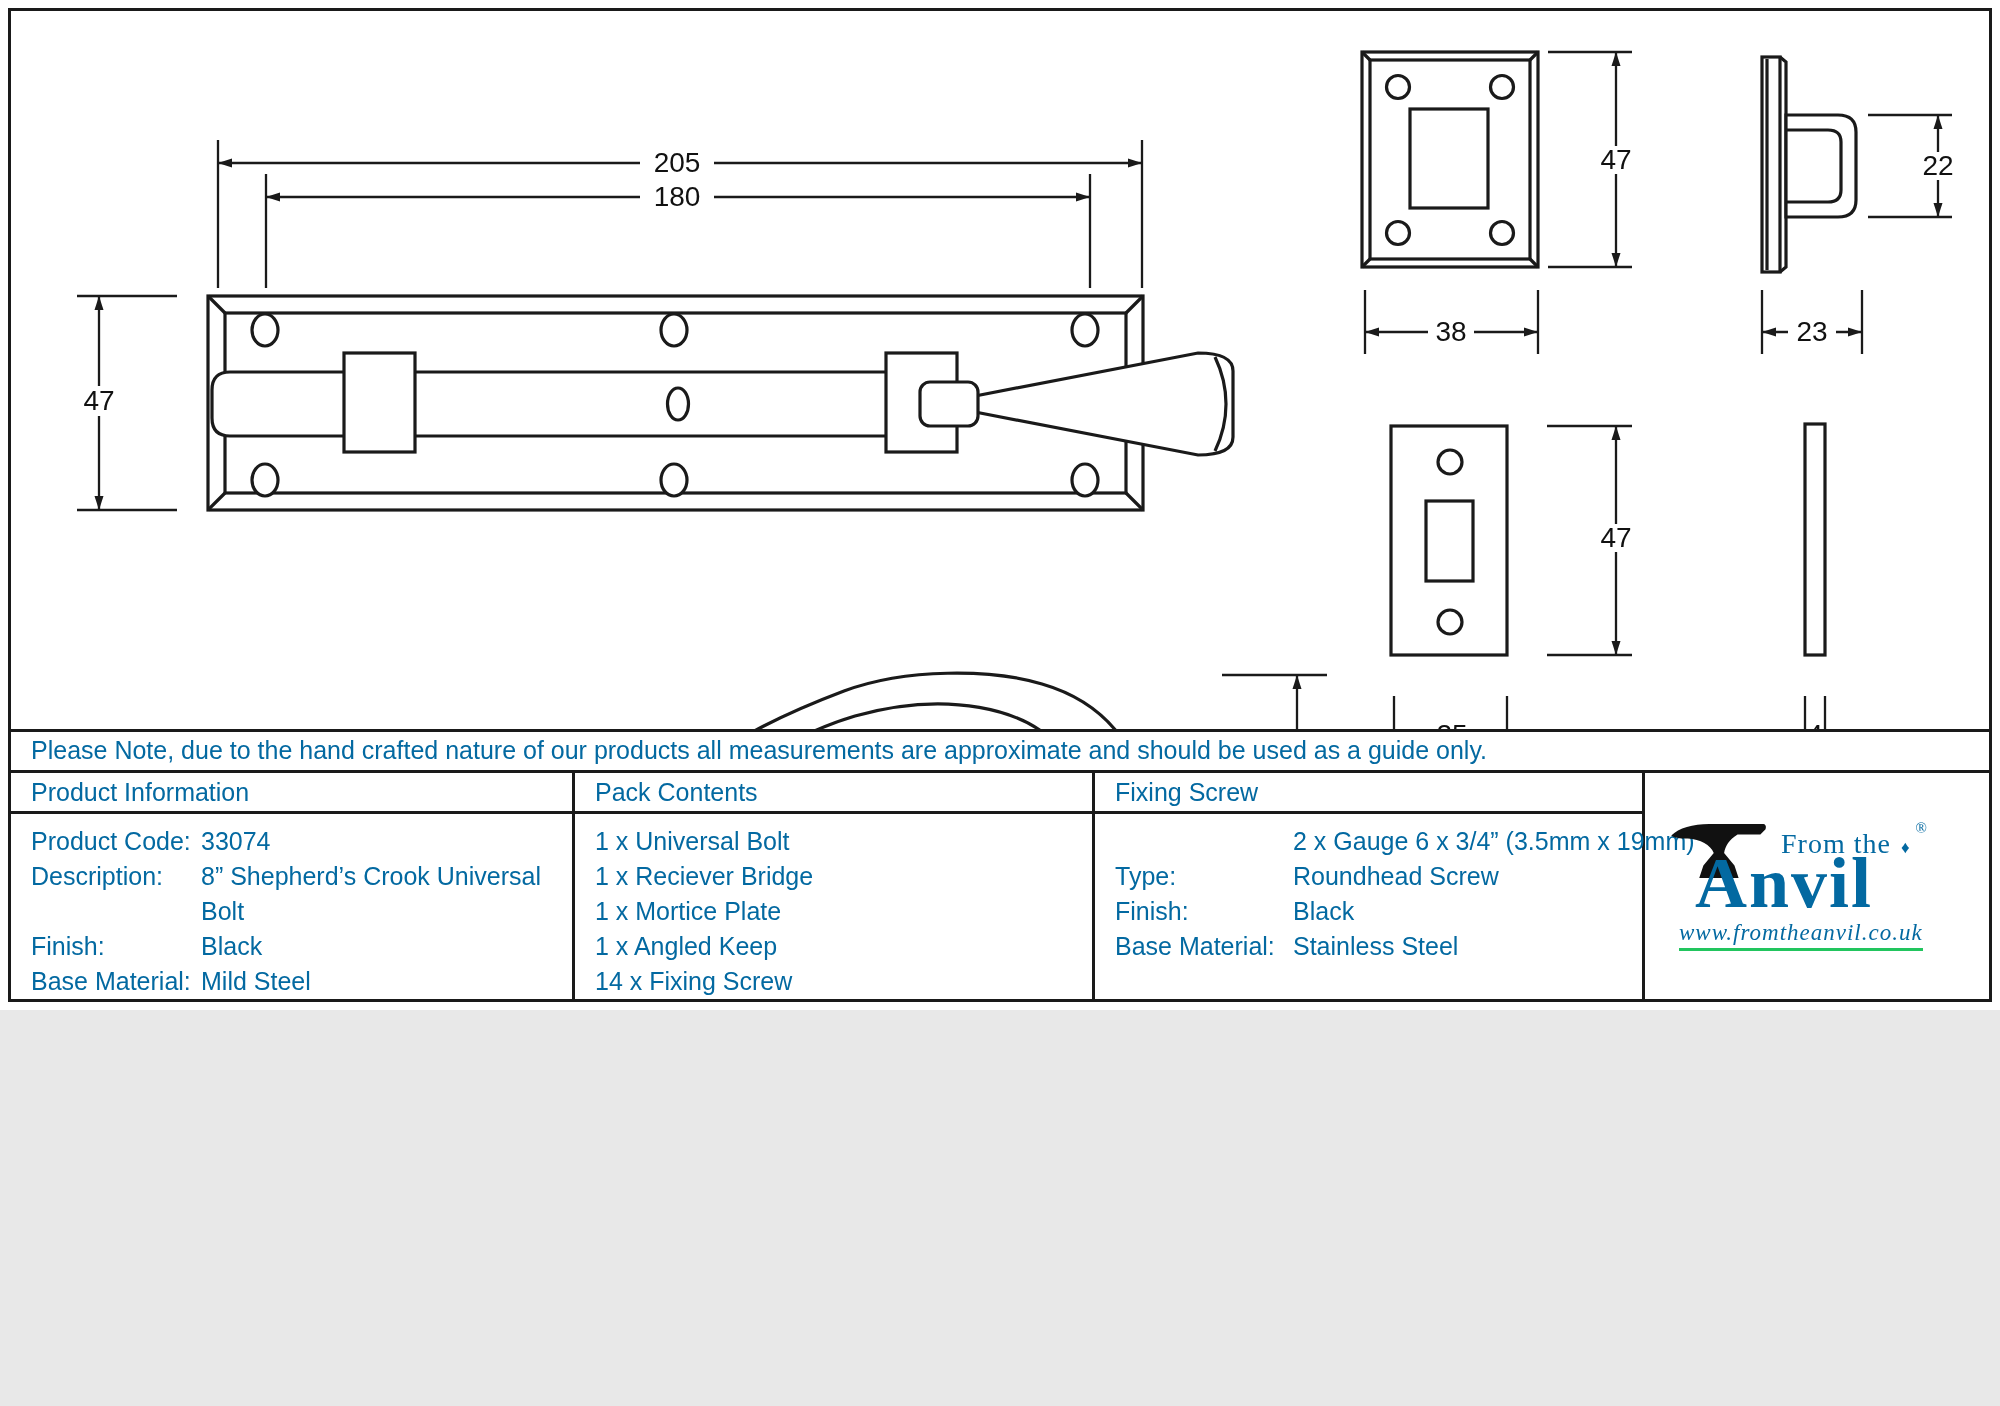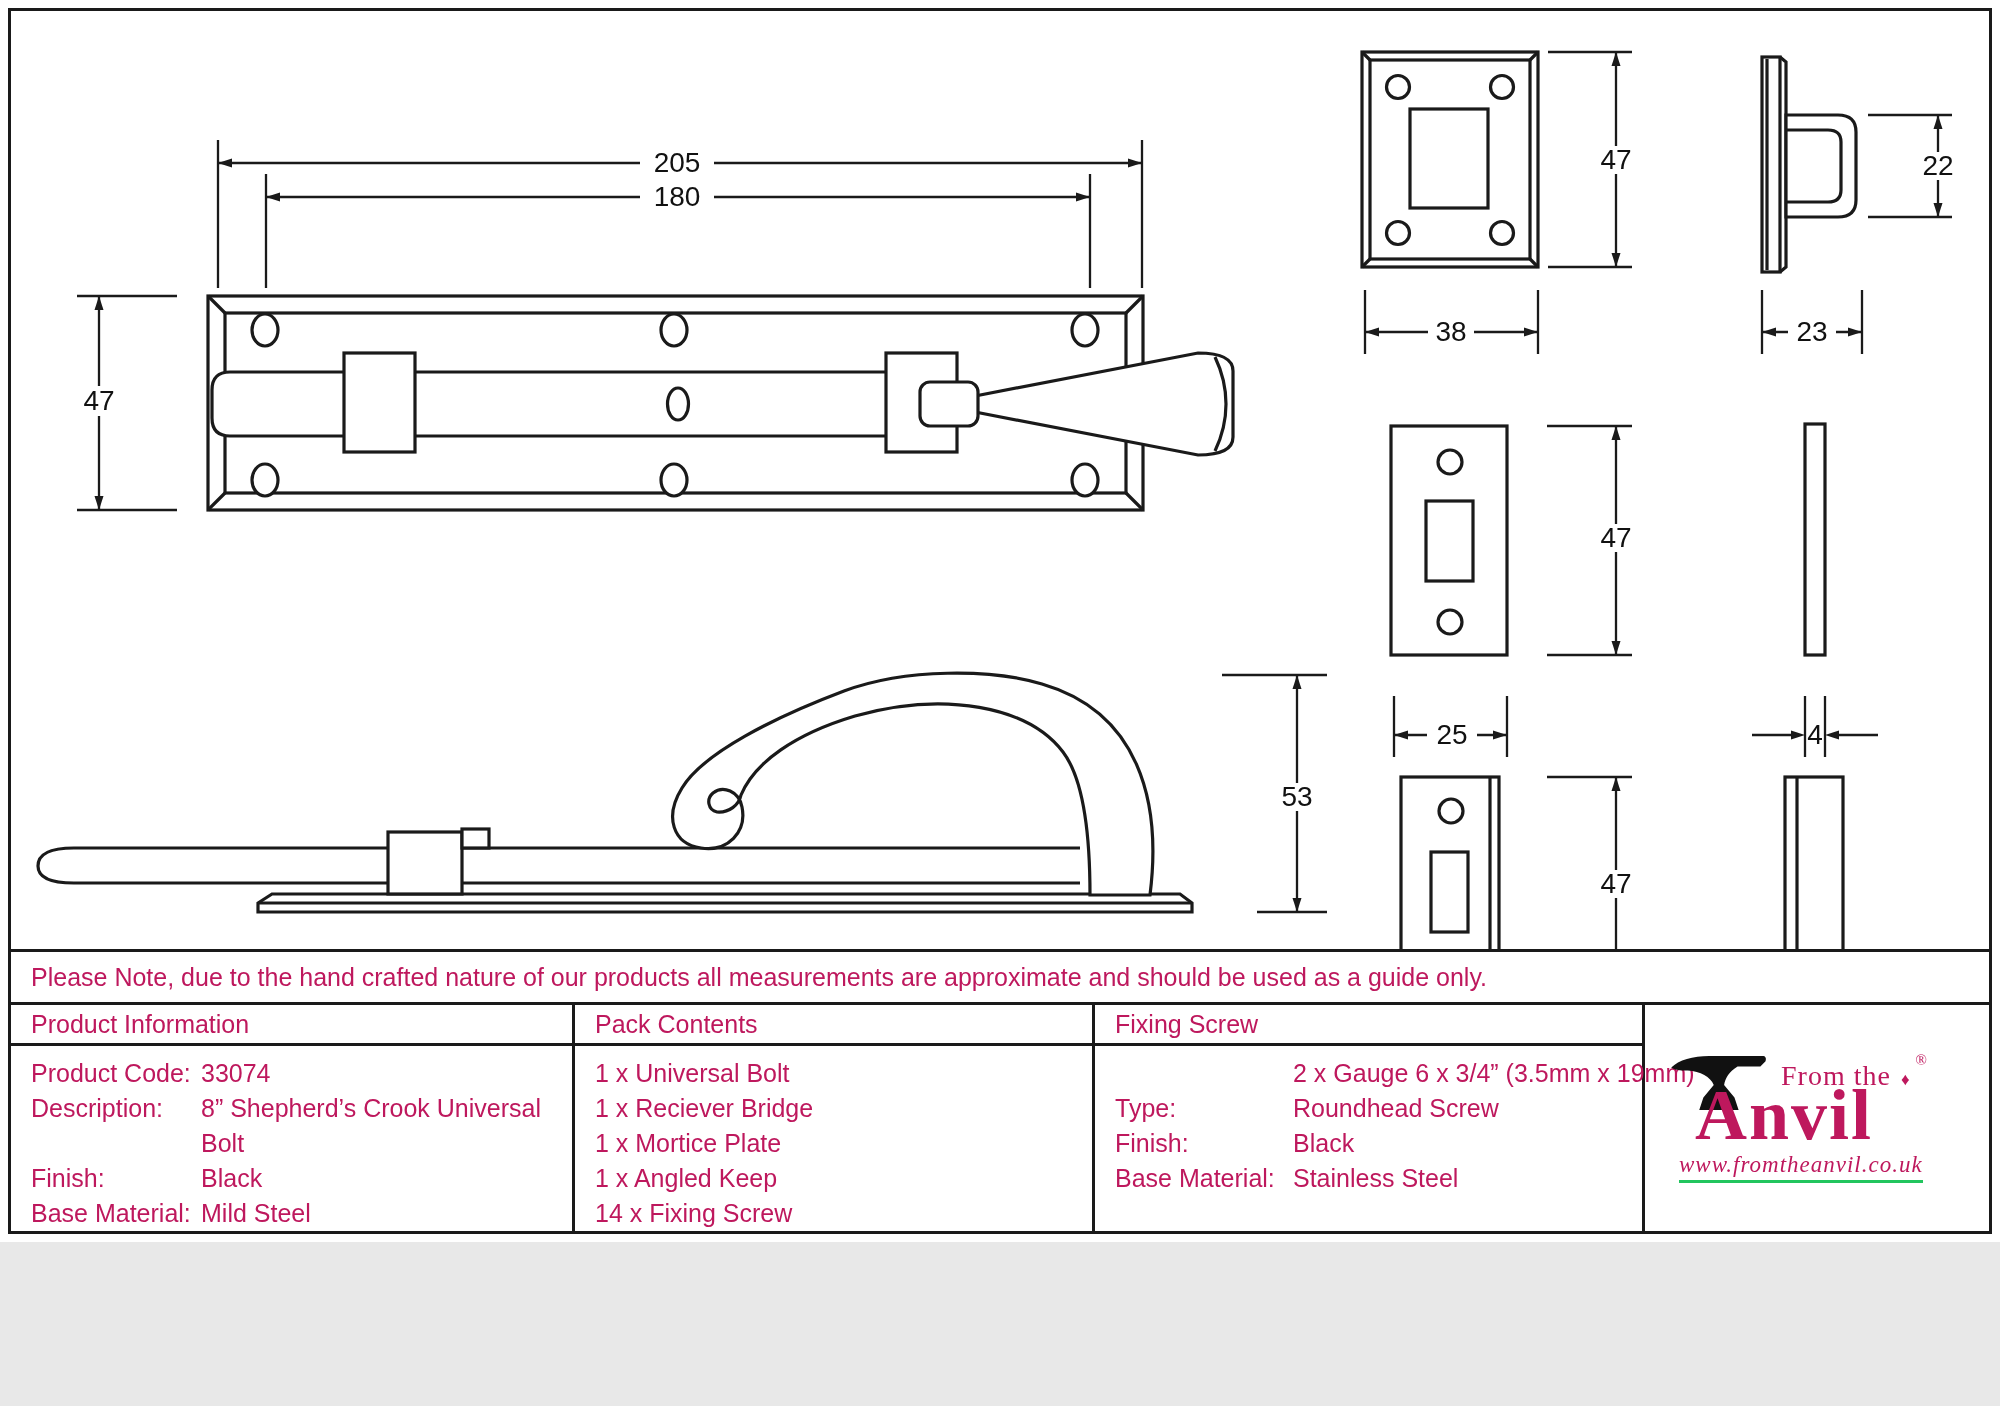--- a/index.html
+++ b/index.html
@@ -1,16 +1,16 @@
 <!DOCTYPE html>
 <html><head>
 <meta charset="utf-8">
 <style>
   html,body{margin:0;padding:0;background:#e8e8e8;}
-  .page{position:relative;width:2000px;height:1242px;background:#ffffff;font-family:"Liberation Sans",sans-serif;color:#be185d;}
+  .page{position:relative;width:2000px;height:1010px;background:#ffffff;font-family:"Liberation Sans",sans-serif;color:#0369a1;}
   .frame{position:absolute;left:8px;top:8px;right:8px;bottom:8px;border:3px solid #1a1a1a;display:flex;flex-direction:column;background:#fff;}
   .drawing-area{height:1092px;overflow:hidden;}
   .drawing-area svg{display:block;}
   .note-row{border-top:3px solid #1a1a1a;height:58px;display:flex;align-items:center;padding-left:20px;font-size:25px;}
   .spec-table{border-top:3px solid #1a1a1a;flex:1;display:grid;grid-template-columns:564px 520px 550px 1fr;}
   .col{border-right:3px solid #1a1a1a;display:flex;flex-direction:column;min-width:0;}
   .col:last-child{border-right:none;}
   .col-header{height:38px;border-bottom:3px solid #1a1a1a;display:flex;align-items:center;padding-left:20px;font-size:25px;}
   .col-body{flex:1;padding:10px 12px 0 20px;font-size:25px;line-height:35px;}
   .kv{display:grid;grid-template-columns:170px 1fr;}

